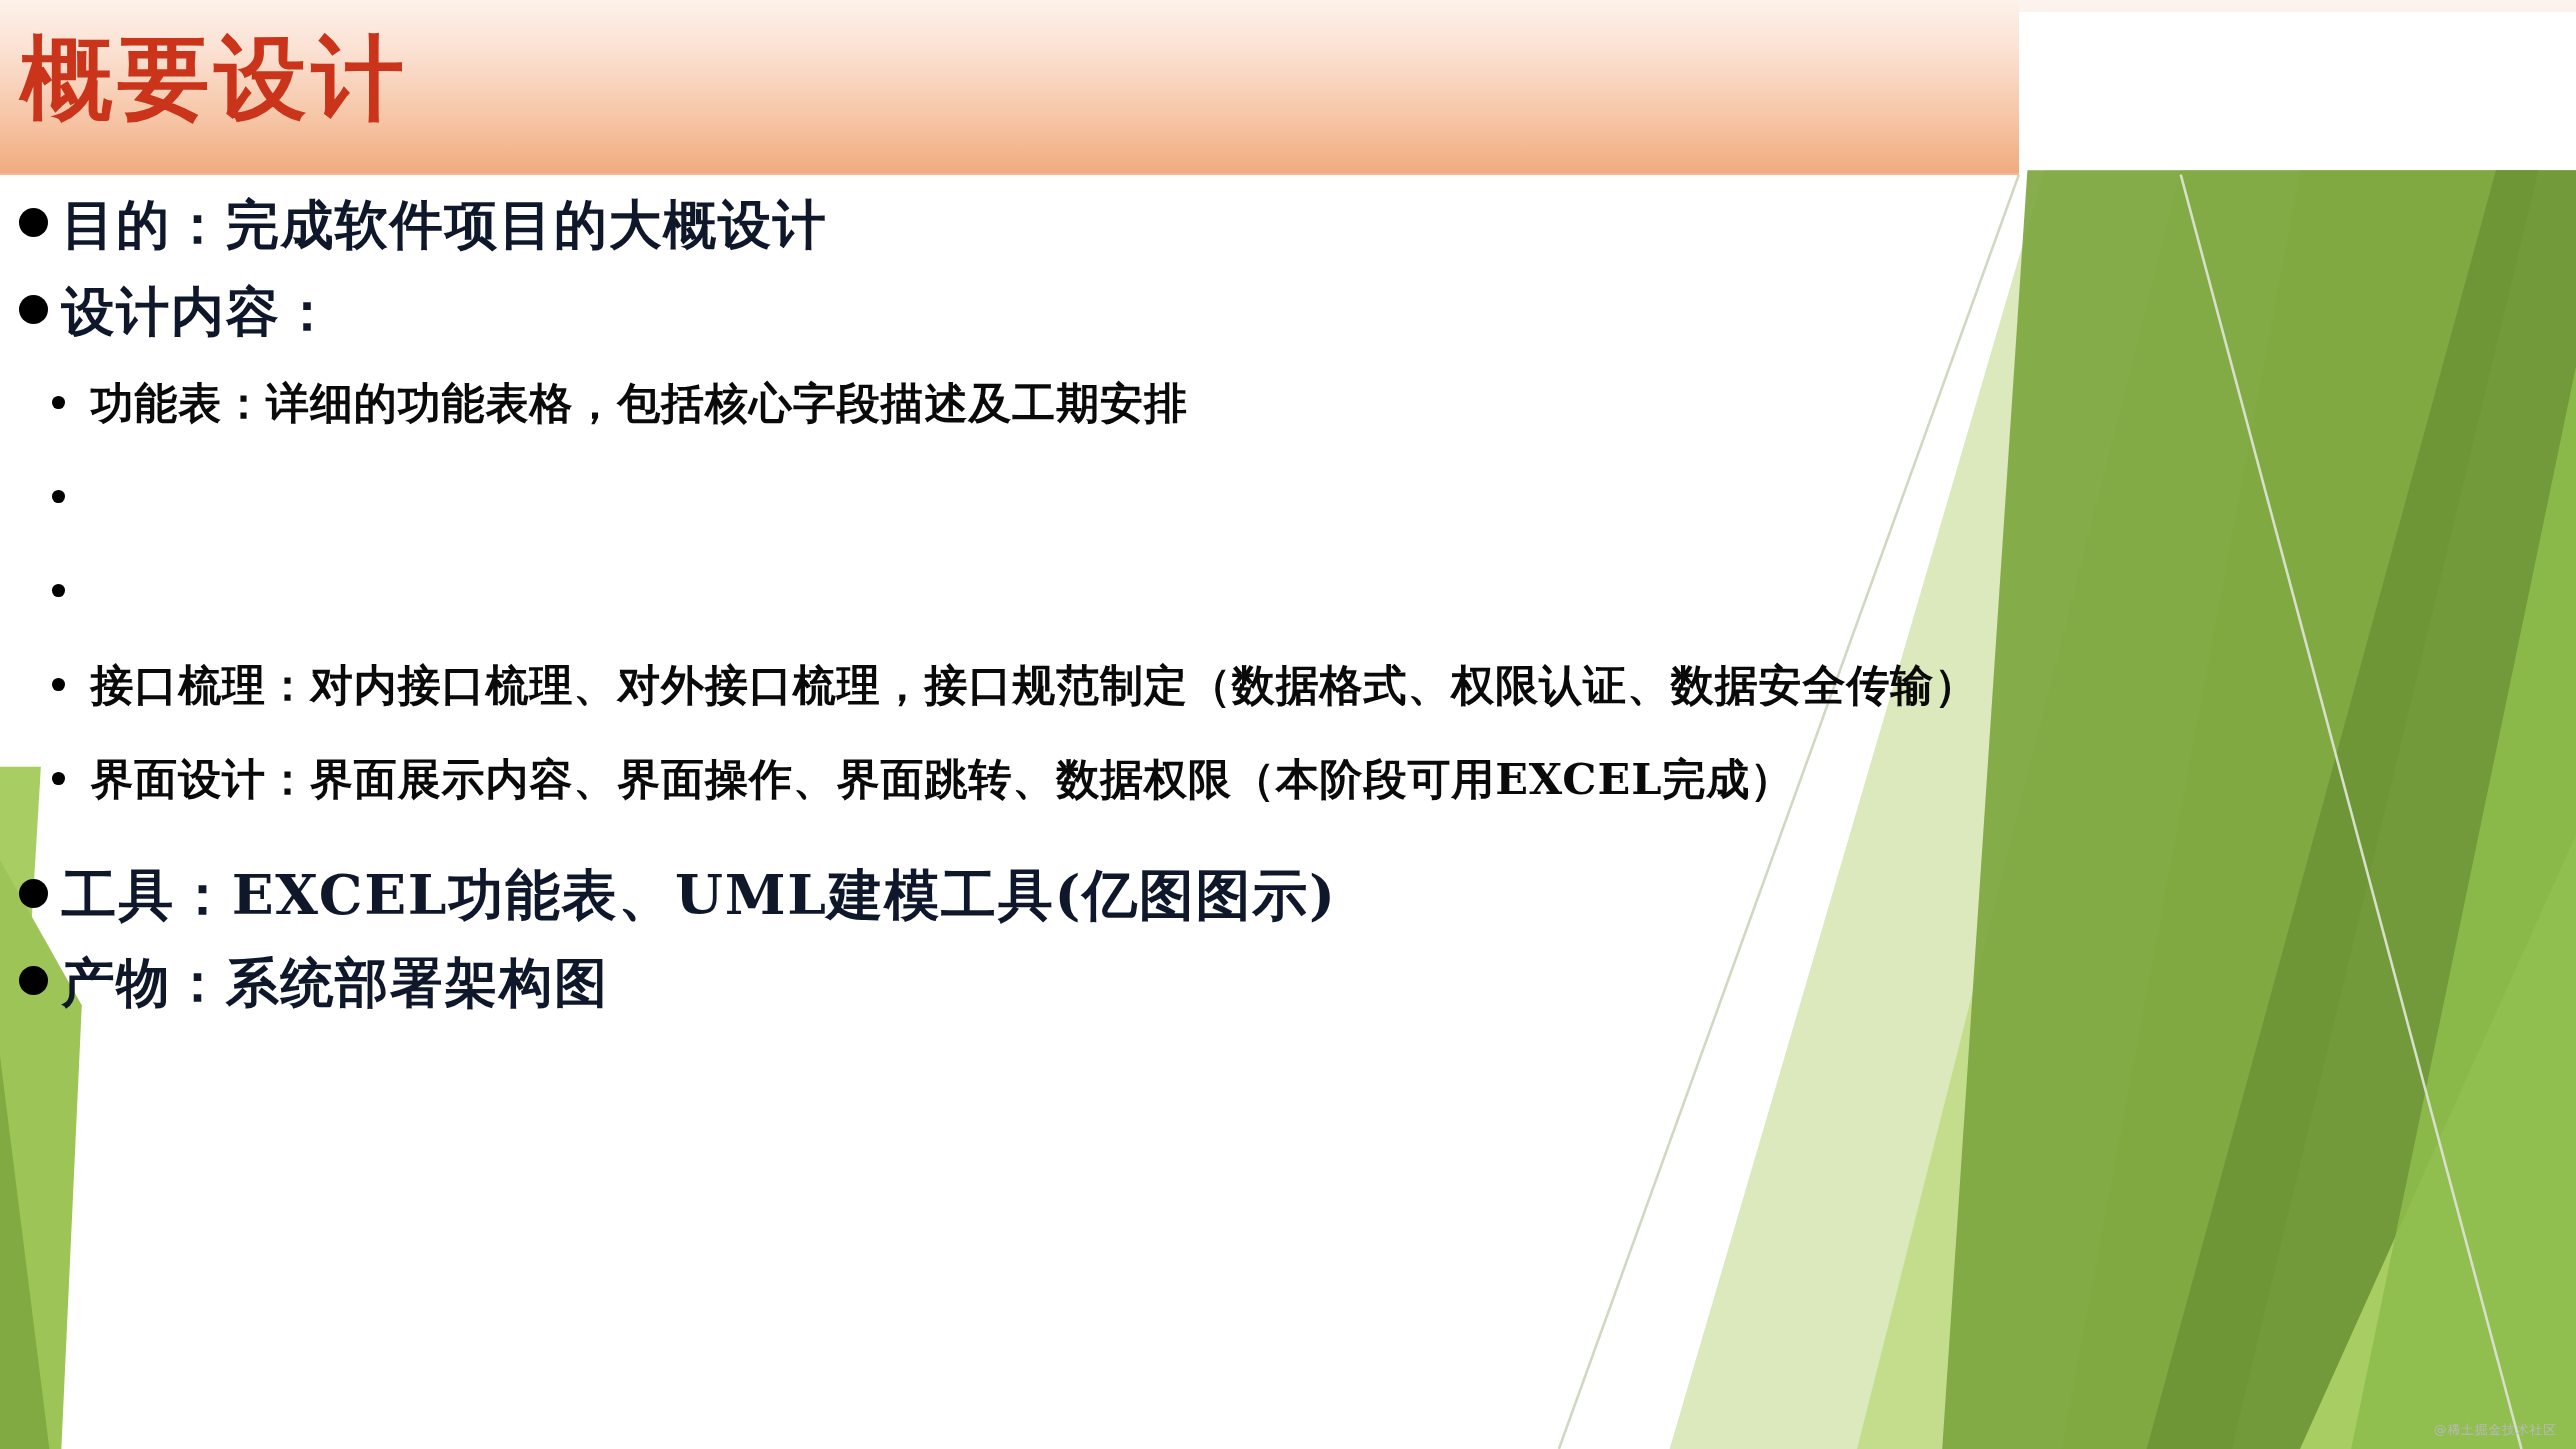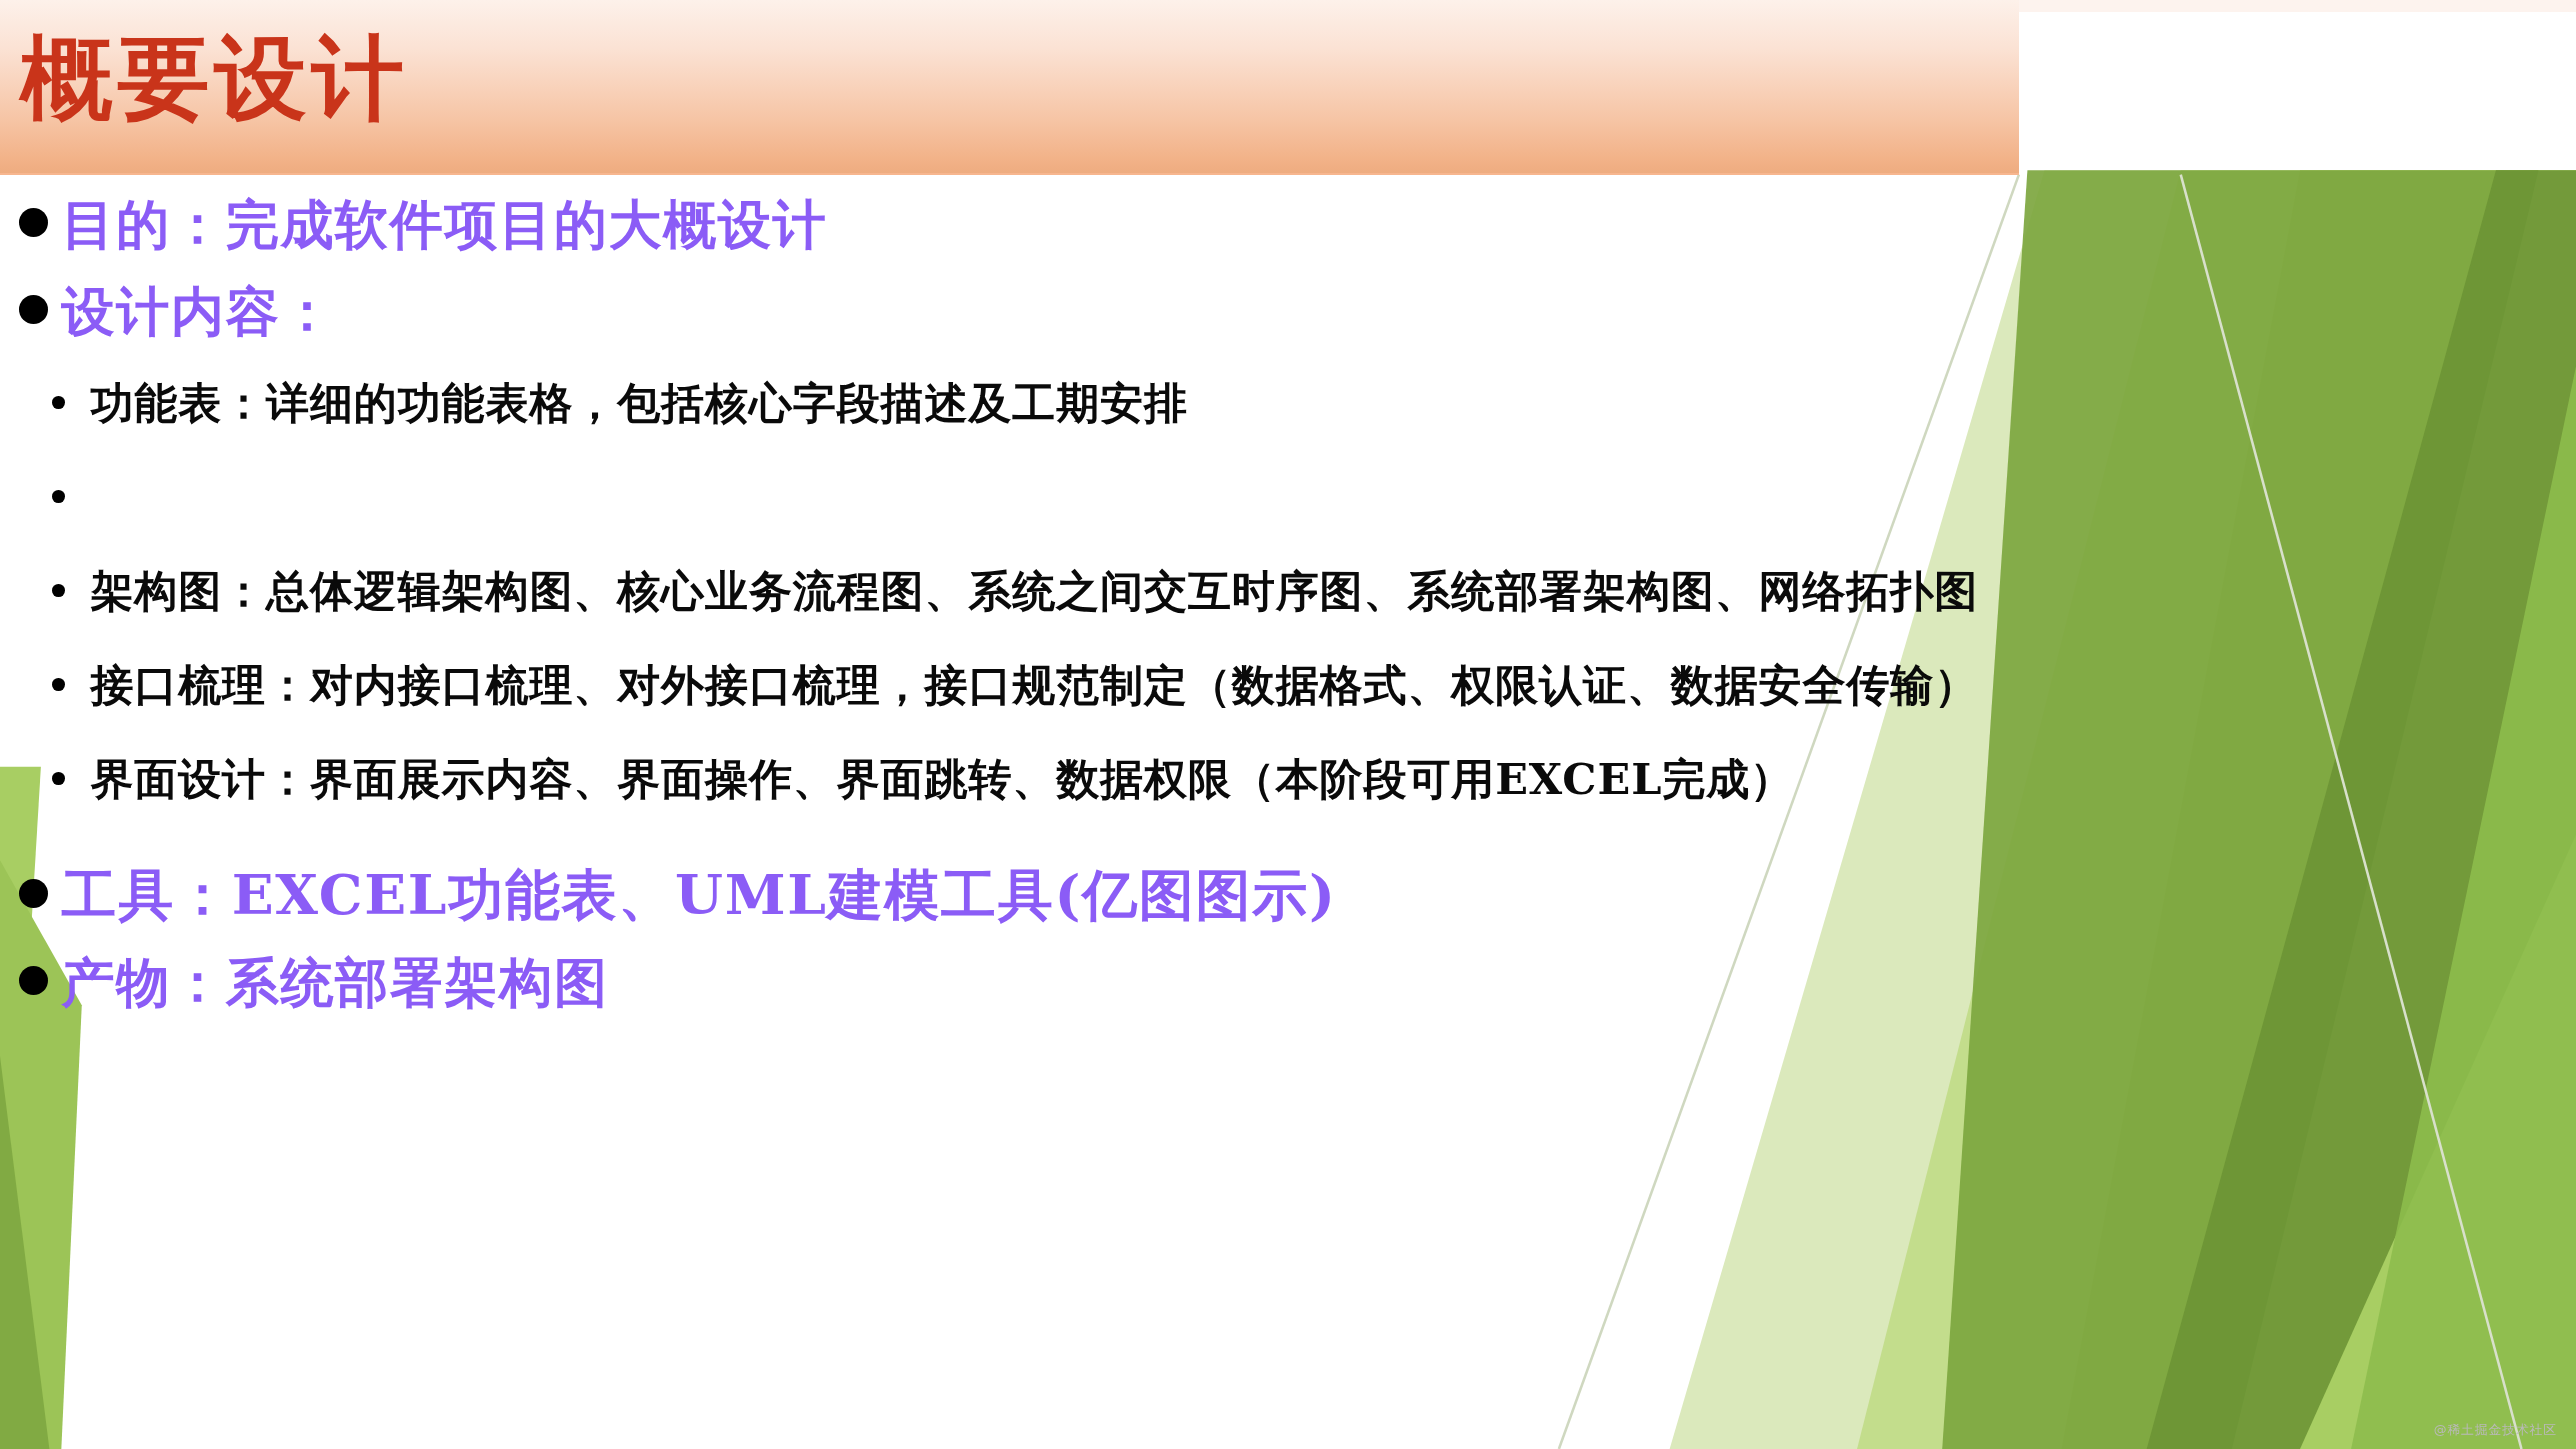--- a/index.html
+++ b/index.html
@@ -94,21 +94,21 @@
     border-radius: 50%;
     background: #000000;
     margin-top: 25px;
     margin-right: 13.6px;
   }
   .lvl1 .txt {
     font-family: "DejaVu Serif", serif;
     font-weight: 700;
     font-size: 53px;
     line-height: 82px;
-    color: #8b5cf6;
+    color: #0f172a;
     letter-spacing: 1.7px;
     white-space: nowrap;
   }
 
   .sublist {
     margin: 6.8px 0 3.4px 0;
   }
   .lvl2 {
     position: relative;
     display: flex;
@@ -192,21 +192,20 @@
     <div class="sublist">
       <div class="lvl2">
         <span class="dot"></span>
         <span class="txt">功能表：详细的功能表格，包括核心字段描述及工期安排</span>
       </div>
       <div class="lvl2">
         <span class="dot"></span>
       </div>
       <div class="lvl2">
         <span class="dot"></span>
-        <span class="txt">架构图：总体逻辑架构图、核心业务流程图、系统之间交互时序图、系统部署架构图、网络拓扑图</span>
       </div>
       <div class="lvl2">
         <span class="dot"></span>
         <span class="txt">接口梳理：对内接口梳理、对外接口梳理，接口规范制定（数据格式、权限认证、数据安全传输）</span>
       </div>
       <div class="lvl2">
         <span class="dot"></span>
         <span class="txt">界面设计：界面展示内容、界面操作、界面跳转、数据权限（本阶段可用EXCEL完成）</span>
       </div>
     </div>

